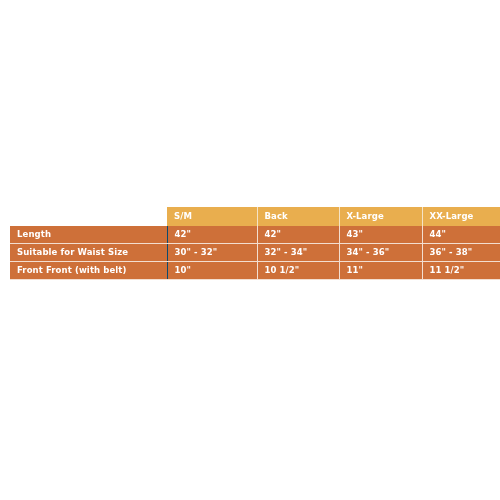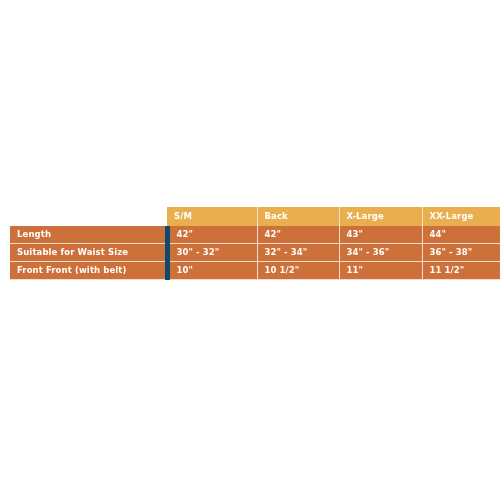--- a/index.html
+++ b/index.html
@@ -71,21 +71,21 @@
   table.size-table thead th.last-col { border-right: none; }
 
   
   table.size-table tbody td {
     background: #ce7039;
     border-right: 1px solid #f3ded0;
     border-bottom: 1px solid #f3ded0;
   }
   table.size-table tbody td.last-col { border-right: none; }
   table.size-table tbody tr.last-row td { border-bottom: none; }
-  table.size-table tbody td.row-label { border-right: 5px solid #0c4a6e; }
+  table.size-table tbody td.row-label { border-right: 1px solid #0c4a6e; }
 </style>
 </head>
 <body>
 
 <div id="page">
 
   <div id="size-table-wrap">
     <table class="size-table">
       <colgroup>
         <col class="c-label">

